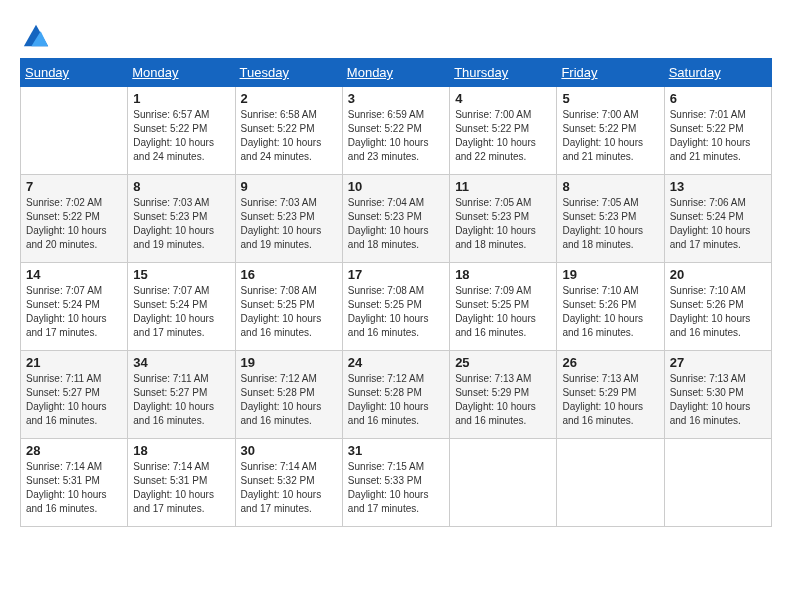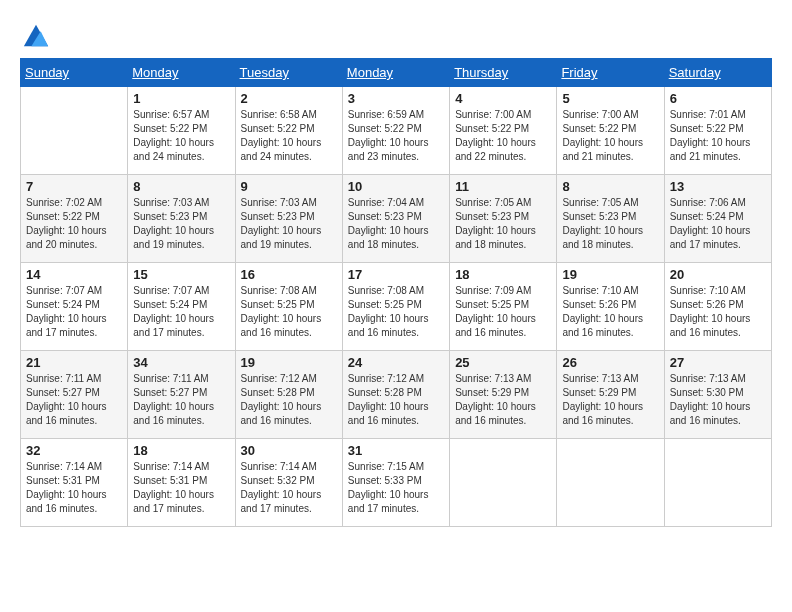--- a/index.html
+++ b/index.html
@@ -238,21 +238,21 @@
           <span class="day-number">26</span>
           <div class="day-info">Sunrise: 7:13 AM<br>Sunset: 5:29 PM<br>Daylight: 10 hours<br>and 16 minutes.</div>
         </td>
         <td>
           <span class="day-number">27</span>
           <div class="day-info">Sunrise: 7:13 AM<br>Sunset: 5:30 PM<br>Daylight: 10 hours<br>and 16 minutes.</div>
         </td>
       </tr>
       <tr>
         <td>
-          <span class="day-number">32</span>
+          <span class="day-number">28</span>
           <div class="day-info">Sunrise: 7:14 AM<br>Sunset: 5:31 PM<br>Daylight: 10 hours<br>and 16 minutes.</div>
         </td>
         <td>
           <span class="day-number">18</span>
           <div class="day-info">Sunrise: 7:14 AM<br>Sunset: 5:31 PM<br>Daylight: 10 hours<br>and 17 minutes.</div>
         </td>
         <td>
           <span class="day-number">30</span>
           <div class="day-info">Sunrise: 7:14 AM<br>Sunset: 5:32 PM<br>Daylight: 10 hours<br>and 17 minutes.</div>
         </td>

